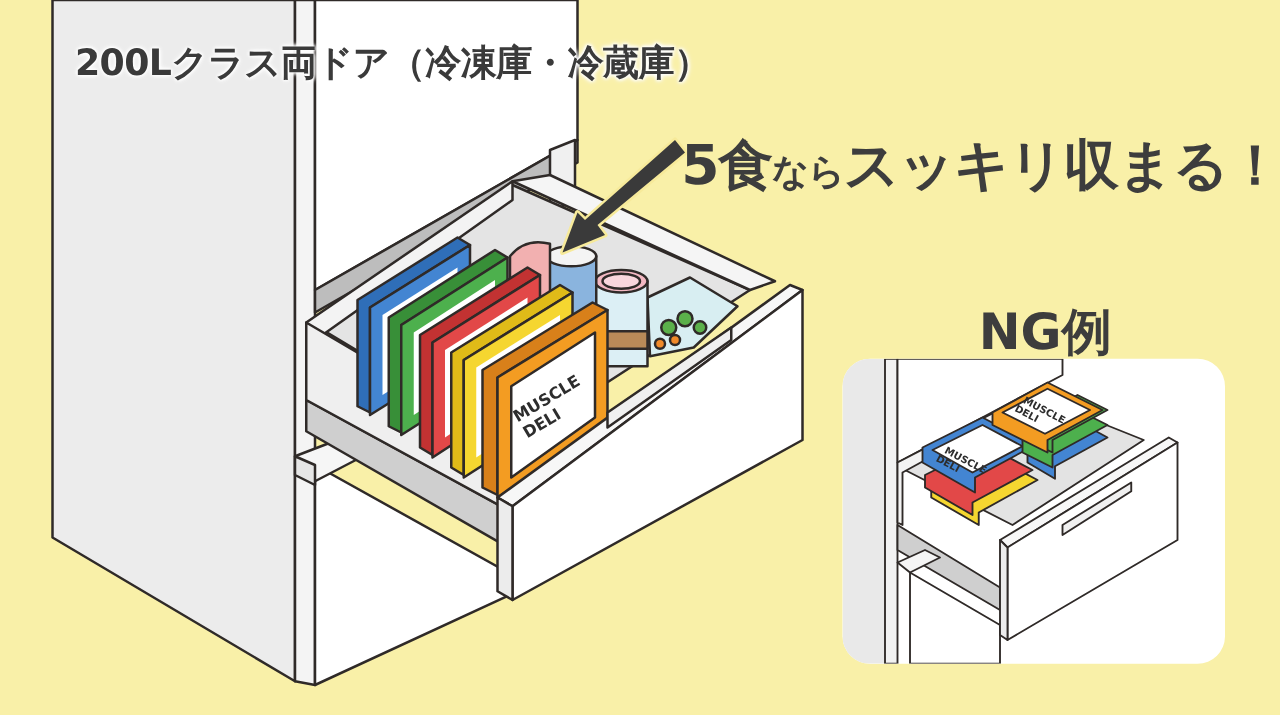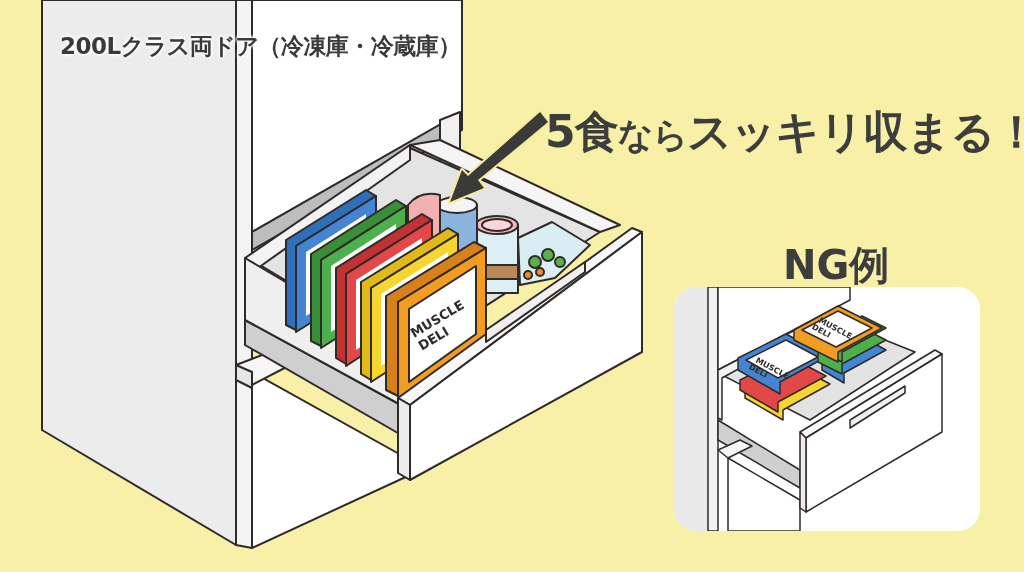--- a/index.html
+++ b/index.html
@@ -4,30 +4,30 @@
 <style>
   html, body { margin: 0; padding: 0; }
   body {
     width: 1024px; height: 572px; overflow: hidden; position: relative;
     background: #f9f0a8;
     font-family: "DejaVu Sans", "Liberation Sans", sans-serif;
   }
   .scene { position: absolute; left: 0; top: 0; width: 1024px; height: 572px; }
   .title-label {
     position: absolute; left: 60px; top: 31px;
-    font-size: 23px; font-weight: bold; color: #3a3a3a; letter-spacing: -0.5px;
+    font-size: 29px; font-weight: bold; color: #3a3a3a; letter-spacing: -0.5px;
     text-shadow: 0 0 3px #fff, 0 0 3px #fff, 0 0 4px #fff, 0 0 5px #fff;
     white-space: nowrap;
   }
   .headline {
     position: absolute; left: 545px; top: 103px;
     font-weight: bold; color: #3d3d3d; white-space: nowrap; letter-spacing: -1px;
   }
   .headline .big { font-size: 44px; }
-  .headline .small { font-size: 35px; }
+  .headline .small { font-size: 29px; }
   .ng-label {
     position: absolute; left: 783px; top: 238px;
     font-size: 40px; font-weight: bold; color: #3d3d3d;
   }
   .ng-panel {
     position: absolute; left: 674px; top: 287px; width: 306px; height: 244px;
     background: #ffffff; border-radius: 22px; overflow: hidden;
   }
   .deli-text { font-family: "DejaVu Sans", sans-serif; font-weight: bold; fill: #2d2d2d; }
 </style>

